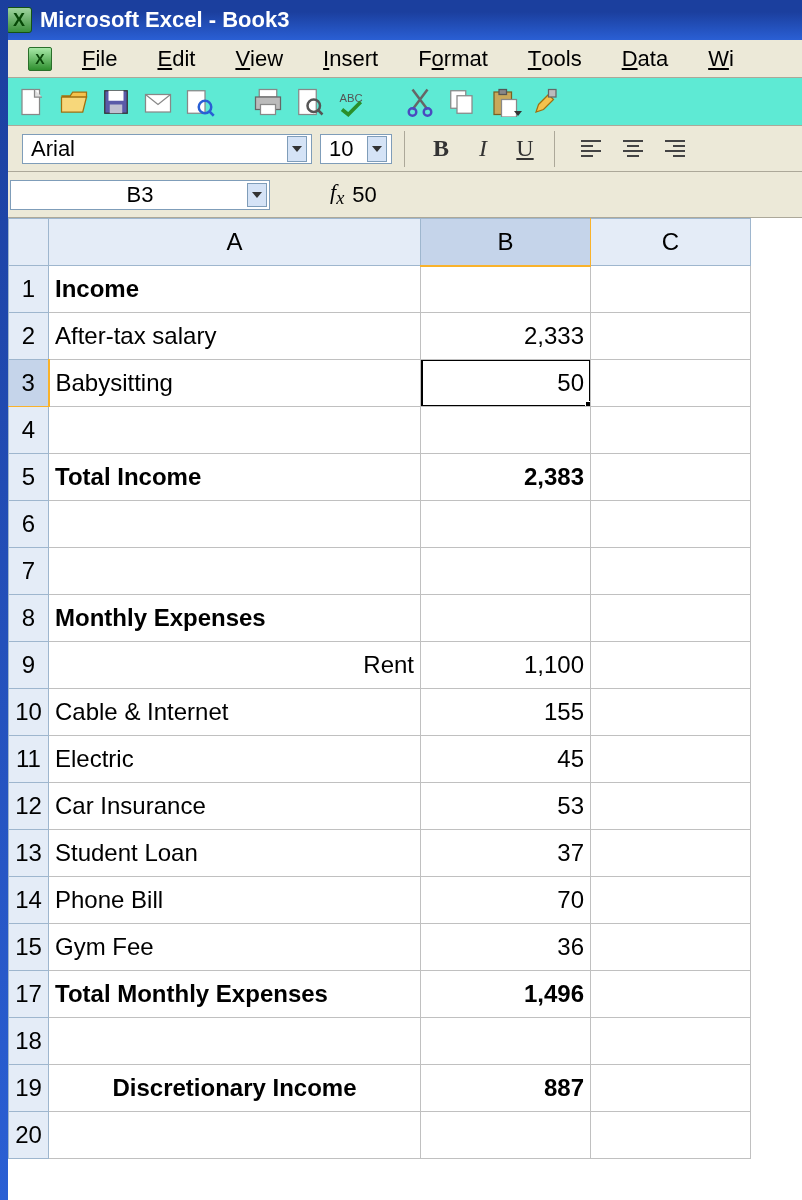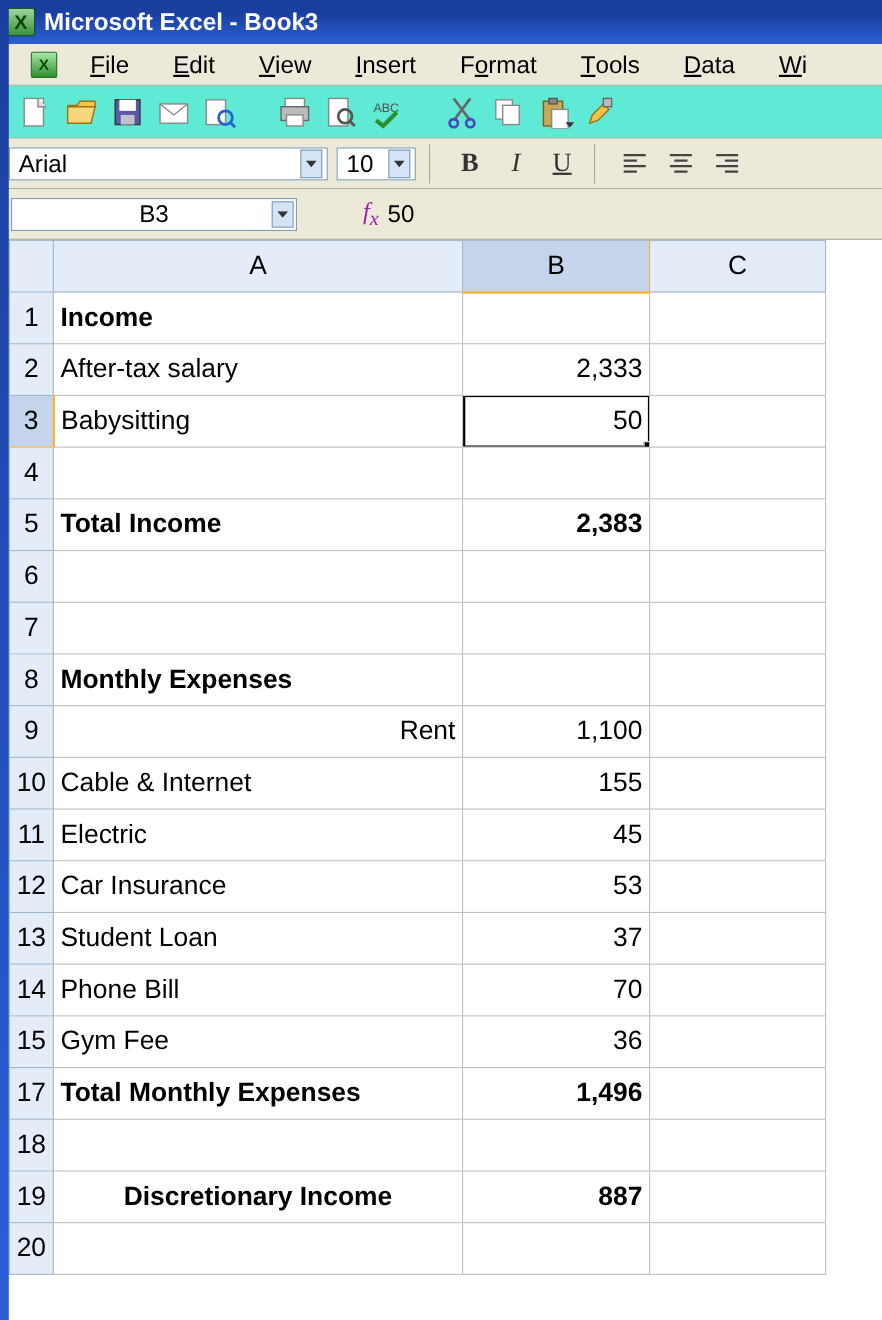--- a/index.html
+++ b/index.html
@@ -71,21 +71,21 @@
   }
   .tbtn svg { width:30px;height:30px; }
   .sep { width:8px;height:36px;border-left:1px solid #aca899;margin:0 4px; }
   .sep-wide { width:20px; }
   .format-bar {
     height: 46px;
     background: #ece9d8;
     border-bottom: 1px solid #aca899;
     display:flex;
     align-items:center;
-    padding-left: 8px;
+    padding-left: 22px;
     gap:8px;
     font-size:22px;
   }
   .combo {
     background:#fff;border:1px solid #7f9db9;
     height:30px;display:flex;align-items:center;
     padding:0 4px 0 8px;
   }
   .combo .dd {
     width:20px;height:26px;background:#d5e3f6;border:1px solid #7f9db9;
@@ -106,21 +106,21 @@
   .name-box {
     width:260px;height:30px;background:#fff;border:1px solid #7f9db9;
     display:flex;align-items:center;justify-content:center;position:relative;
     font-family:Arial,sans-serif;
   }
   .name-box .dd {
     position:absolute;right:2px;top:2px;width:20px;height:24px;
     background:#d5e3f6;border:1px solid #7f9db9;
     display:flex;align-items:center;justify-content:center;
   }
-  .fx-lbl { margin-left:60px;margin-right:8px;font-style:italic;font-family:"Times New Roman",serif;font-size:22px;color:#a21caf;}
+  .fx-lbl { margin-left:60px;margin-right:8px;font-style:italic;font-family:"Times New Roman",serif;font-size:22px;color:#000000;}
   .fx-val { font-family:Arial,sans-serif;font-size:22px; }
   .left-stripe {
     position:absolute;left:0;top:0;width:8px;height:1200px;
     background:linear-gradient(#1b3f9e,#2a5fd4);
     z-index:10;
   }
   .grid-wrap { position:relative;margin-left:8px; }
   .grid {
     border-collapse:collapse;table-layout:fixed;
     font-family:Arial,sans-serif;font-size:24px;

